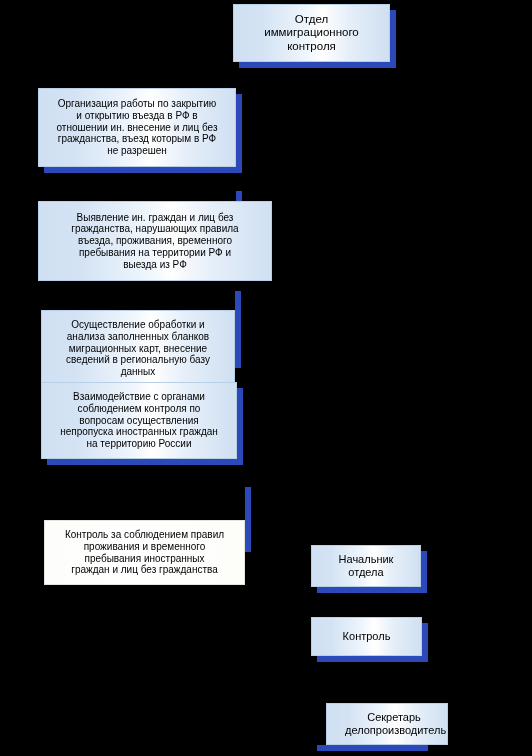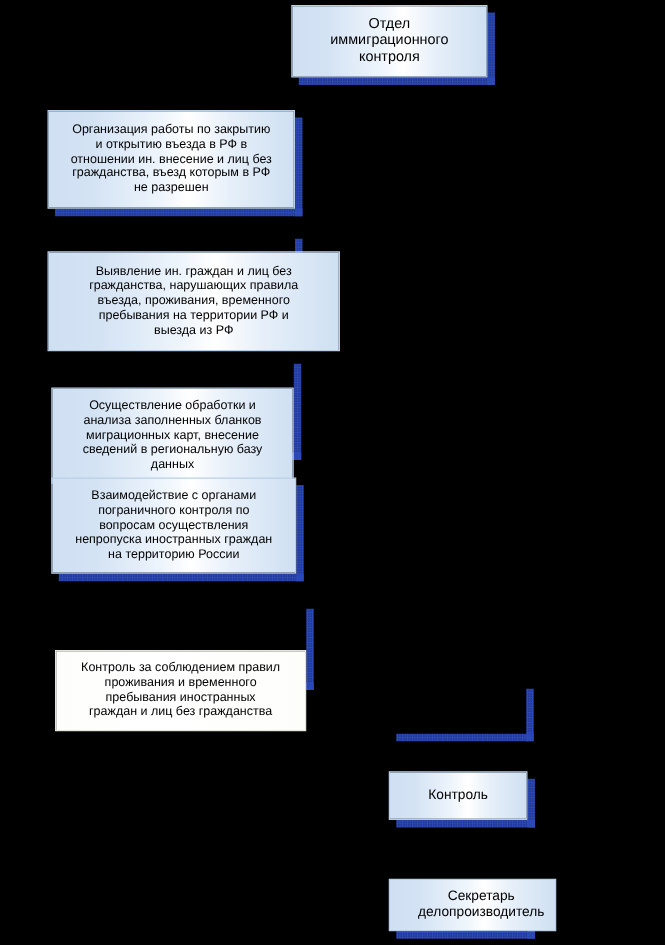--- a/index.html
+++ b/index.html
@@ -112,39 +112,43 @@
       <span class="node-label">Осуществление обработки и
 анализа заполненных бланков
 миграционных карт, внесение
 сведений в региональную базу
 данных</span>
     </div>
     <div class="shadow-r" style="left: 237px; top: 388px; width: 6px; height: 77px;"></div>
     <div class="shadow-b" style="left: 47px; top: 459px; width: 196px; height: 6px;"></div>
     <div class="node task-node fill-blue" style="left: 41px; top: 382px; width: 196px; height: 77px;">
       <span class="node-label">Взаимодействие с органами
-пограничного контроля по
+соблюдением контроля по
 вопросам осуществления
 непропуска иностранных граждан
 на территорию России</span>
     </div>
     <div class="shadow-r" style="left: 245px; top: 487px; width: 6px; height: 65px;"></div>
     <div class="shadow-b" style="left: 50px; top: 546px; width: 201px; height: 6px;"></div>
     <div class="node task-node fill-cream" style="left: 44px; top: 481px; width: 201px; height: 65px; margin-top: 39px;">
       <span class="node-label">Контроль за соблюдением правил
 проживания и временного
 пребывания иностранных
 граждан и лиц без гражданства</span>
     </div>
     <div class="shadow-r" style="left: 421px; top: 551px; width: 6px; height: 42px;"></div>
     <div class="shadow-b" style="left: 317px; top: 587px; width: 110px; height: 6px;"></div>
+    <div class="node staff-node fill-blue" style="left: 311px; top: 545px; width: 110px; height: 42px;">
+      <span class="node-label">Начальник
+отдела</span>
+    </div>
     <div class="shadow-r" style="left: 422px; top: 623px; width: 6px; height: 39px;"></div>
     <div class="shadow-b" style="left: 317px; top: 656px; width: 111px; height: 6px;"></div>
     <div class="node staff-node fill-blue" style="left: 311px; top: 617px; width: 111px; height: 39px;">
       <span class="node-label">Контроль</span>
     </div>
     <div class="shadow-r" style="left: 422px; top: 709px; width: 6px; height: 42px;"></div>
     <div class="shadow-b" style="left: 317px; top: 745px; width: 111px; height: 6px;"></div>
-    <div class="node staff-node fill-blue" style="left: 311px; top: 703px; width: 134px; height: 42px; padding-left: 18px;">
+    <div class="node staff-node fill-blue" style="left: 326px; top: 703px; width: 122px; height: 42px; padding-left: 18px;">
       <span class="node-label">Секретарь
 делопроизводитель</span>
     </div>
   </div>
 
 </body></html>

